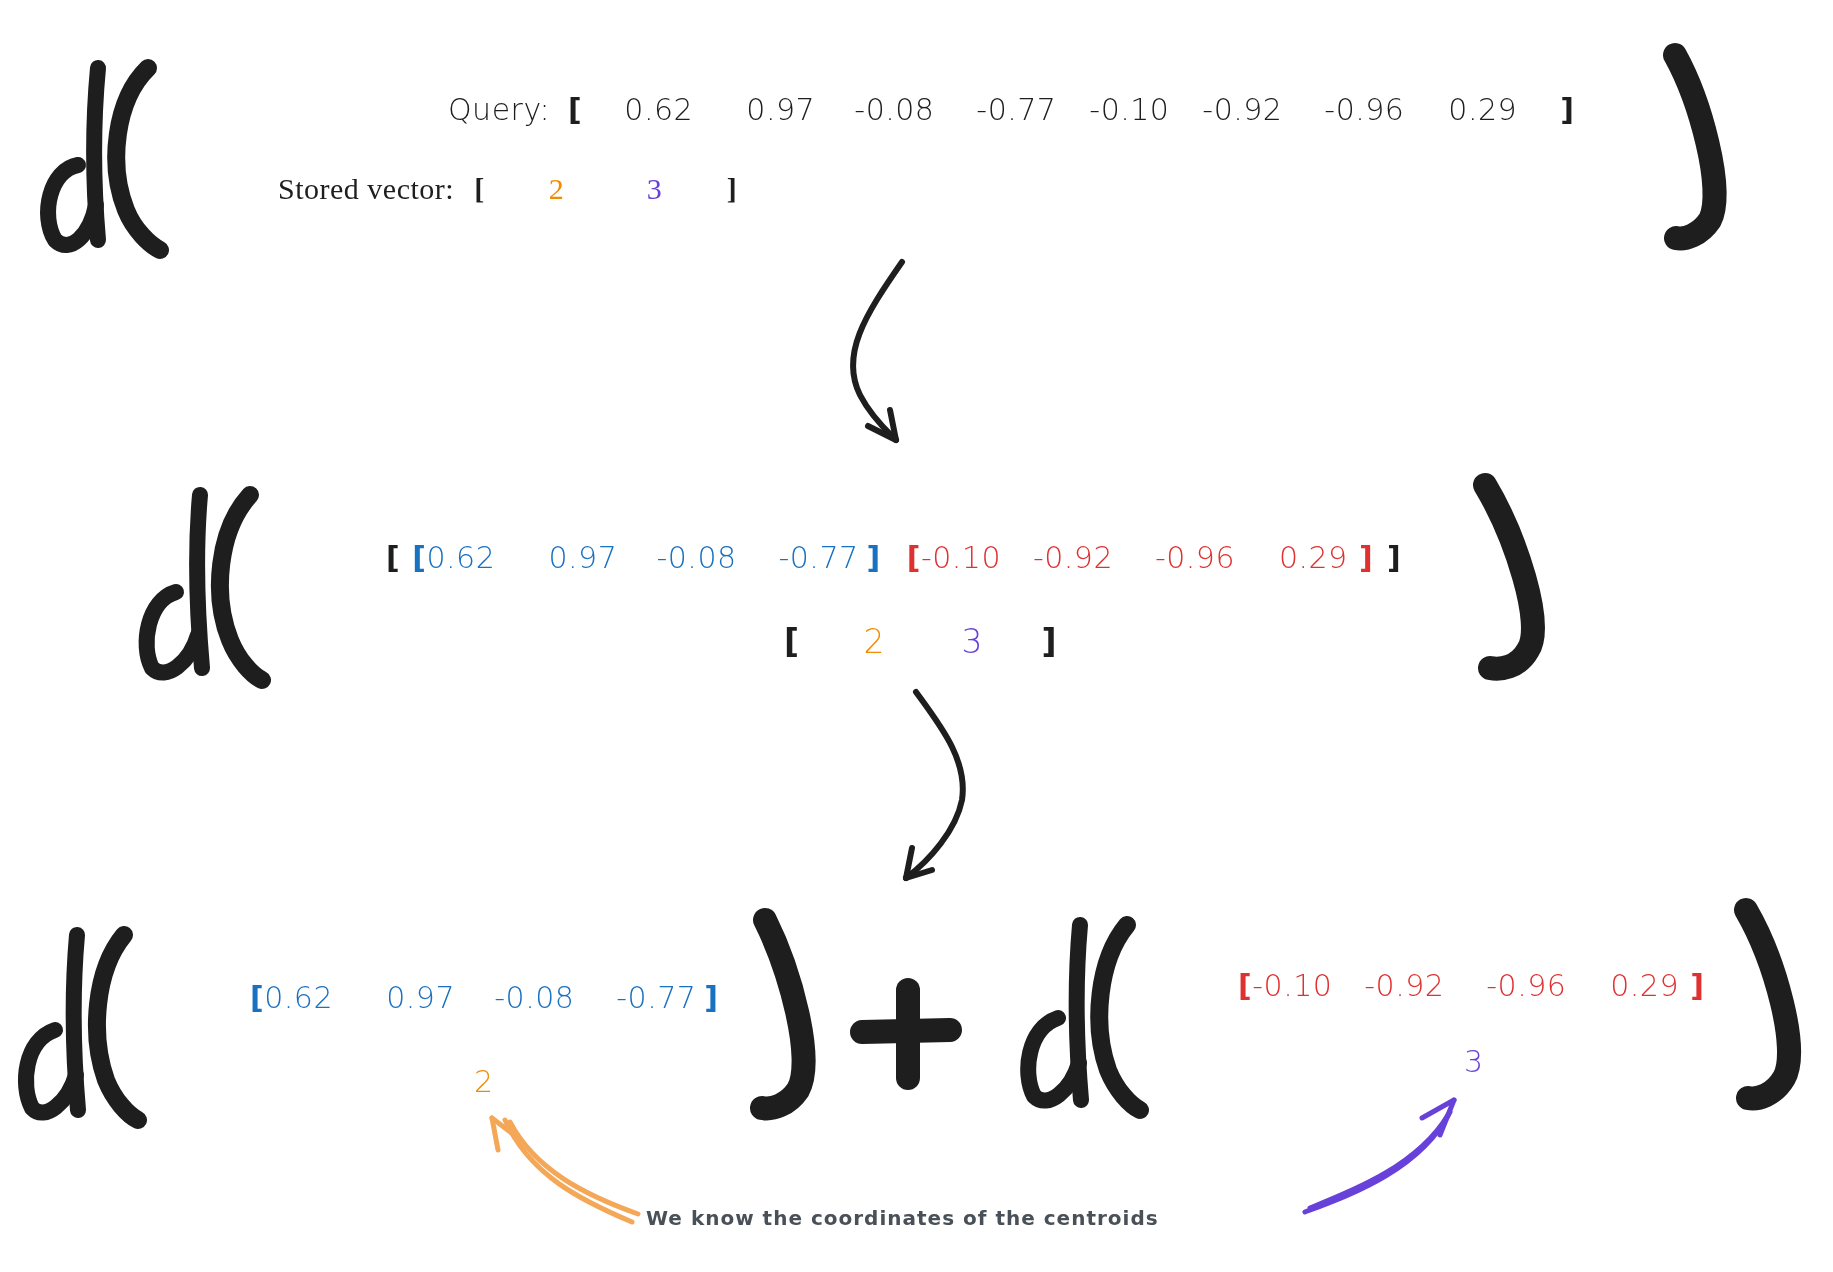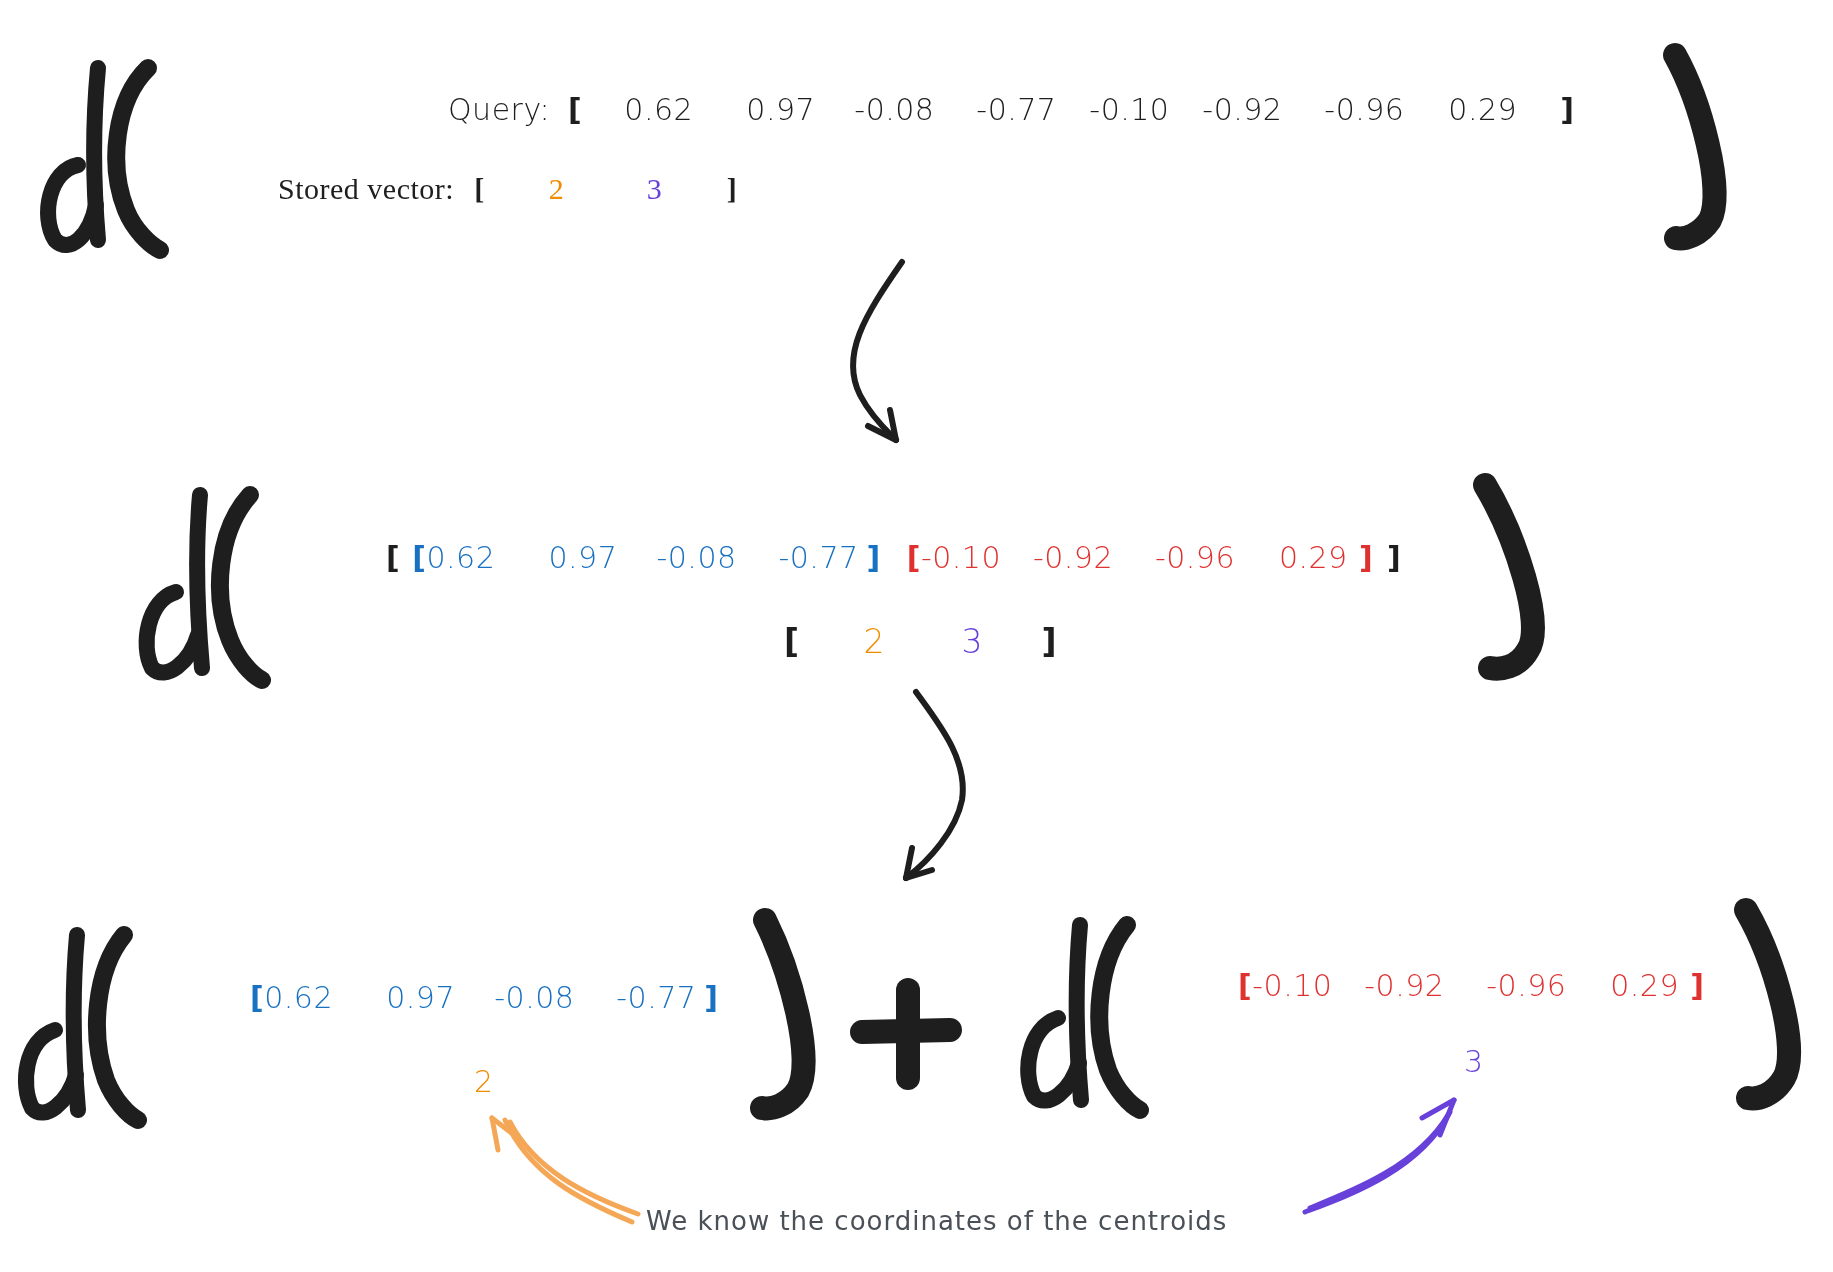--- a/index.html
+++ b/index.html
@@ -146,13 +146,13 @@
 <div class="abs txt red row" style="left:1238px; top:968px;">
   <span class="bracket">[</span>
   <span class="num" style="width:112px;">-0.10</span>
   <span class="num" style="width:122px;">-0.92</span>
   <span class="num" style="width:124px;">-0.96</span>
   <span class="num" style="width:80px;">0.29</span>
   <span class="bracket">]</span>
 </div>
 <div class="abs txt purple" style="left:1464px; top:1044px;">3</div>
 
-<div class="abs grey" style="left:646px; top:1206px; font-family:'DejaVu Sans', sans-serif; font-size:26px; font-weight:400; letter-spacing:1px;">We know the coordinates of the centroids</div>
+<div class="abs grey" style="left:646px; top:1206px; font-family:'DejaVu Sans', sans-serif; font-size:20px; font-weight:700; letter-spacing:1px;">We know the coordinates of the centroids</div>
 
 </body></html>

